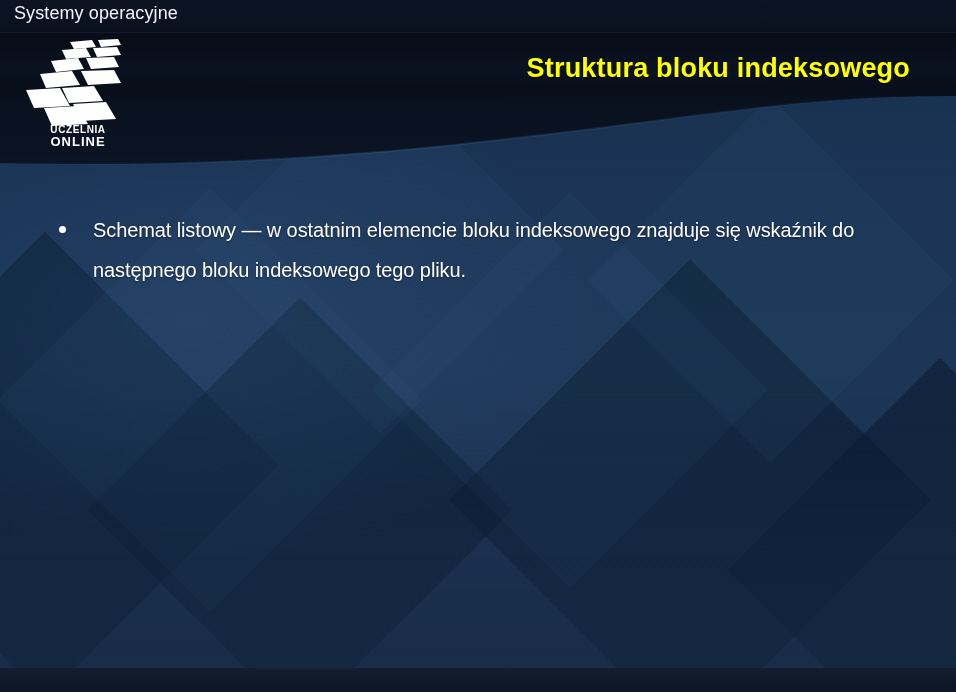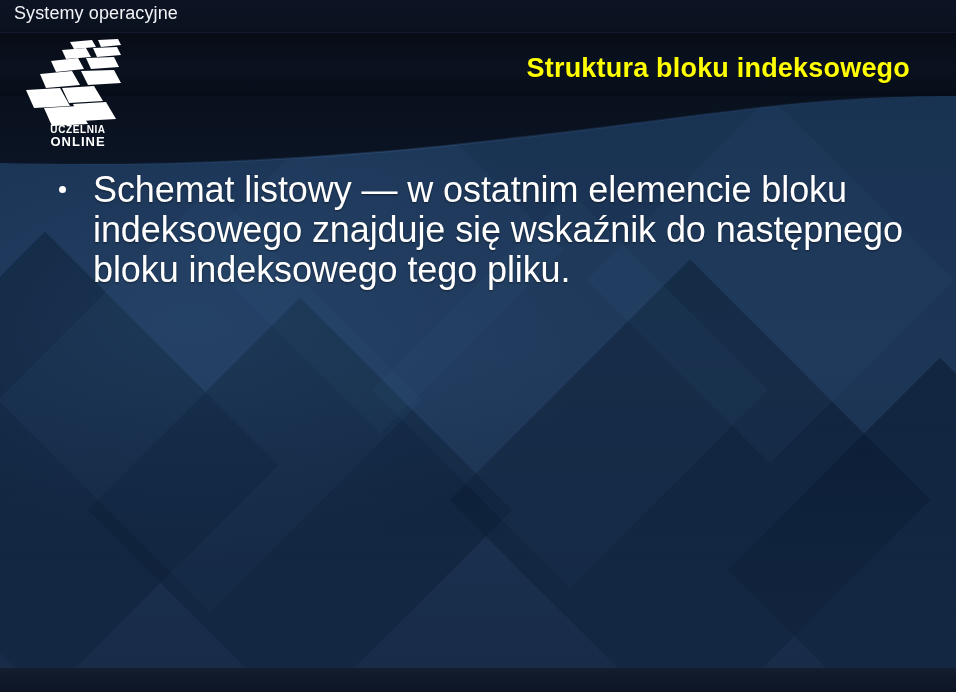--- a/index.html
+++ b/index.html
@@ -150,24 +150,25 @@
     position: absolute;
     left: 52px;
     top: 170px;
     width: 880px;
   }
   .bullet {
     position: relative;
     padding-left: 41px;
     margin-bottom: 8px;
     color: #ffffff;
-    font-size: 36px;
+    font-size: 20px;
     line-height: 40px;
     letter-spacing: -0.1px;
     text-shadow: 0 1px 2px rgba(0,0,0,0.45);
+    margin-top: 40px;
   }
   .bullet .dot {
     position: absolute;
     left: 7px;
     top: 16px;
     width: 7px;
     height: 7px;
     background: #ffffff;
     border-radius: 50%;
   }

